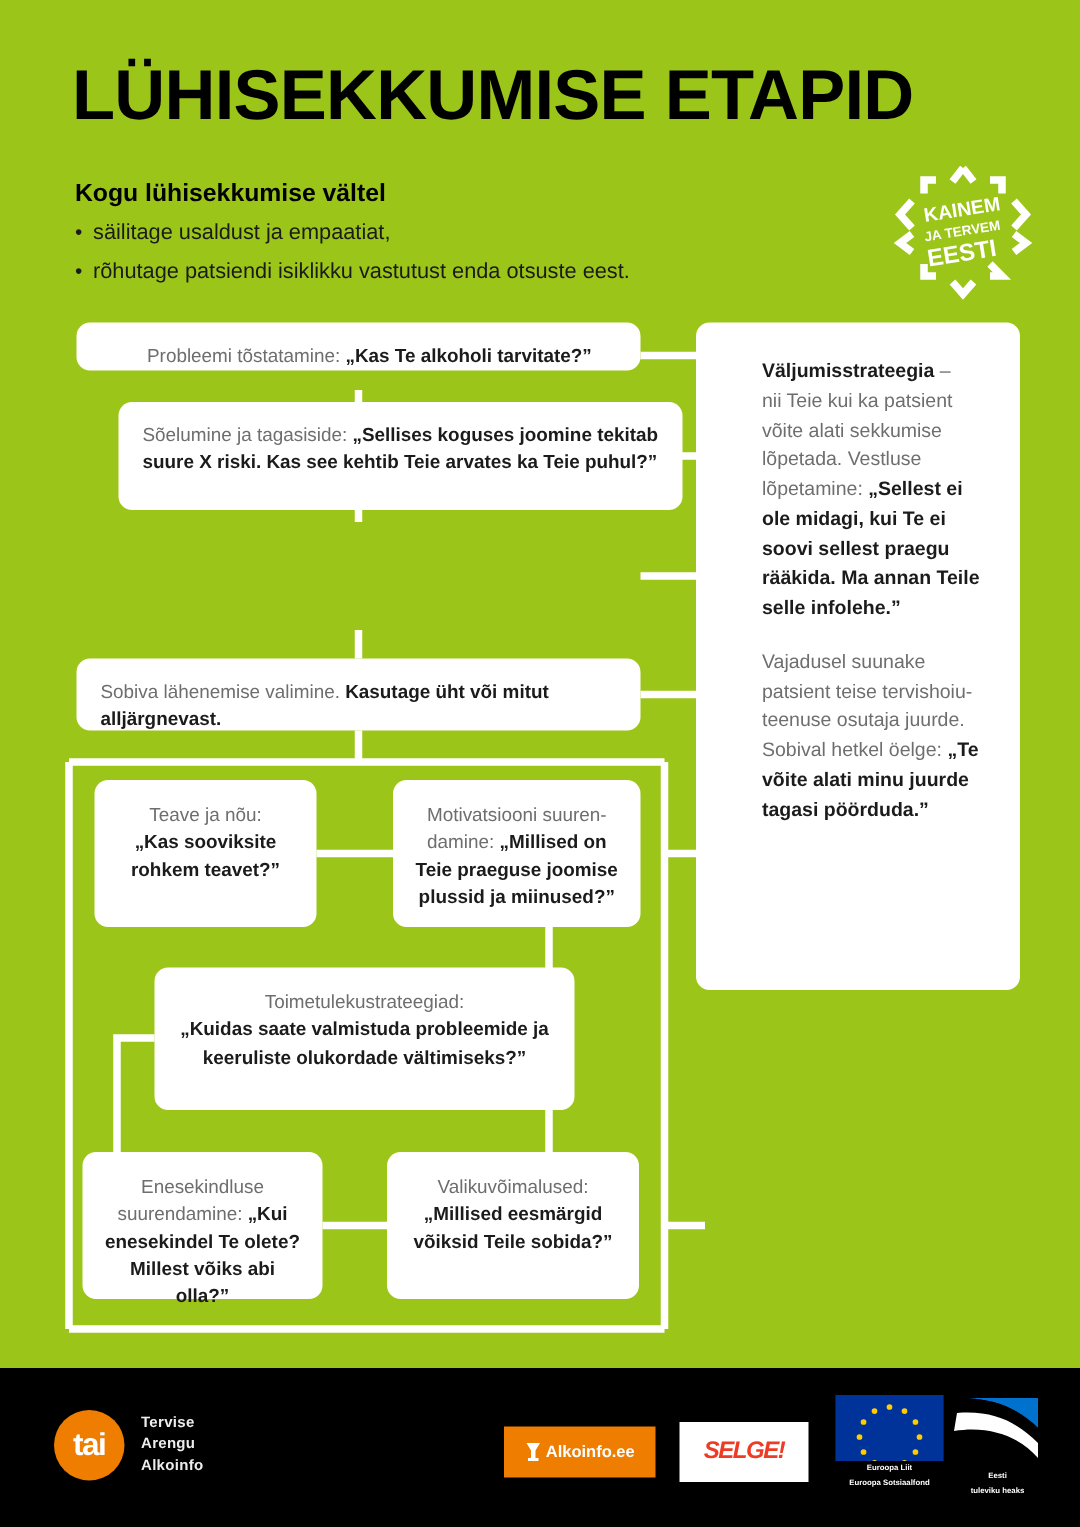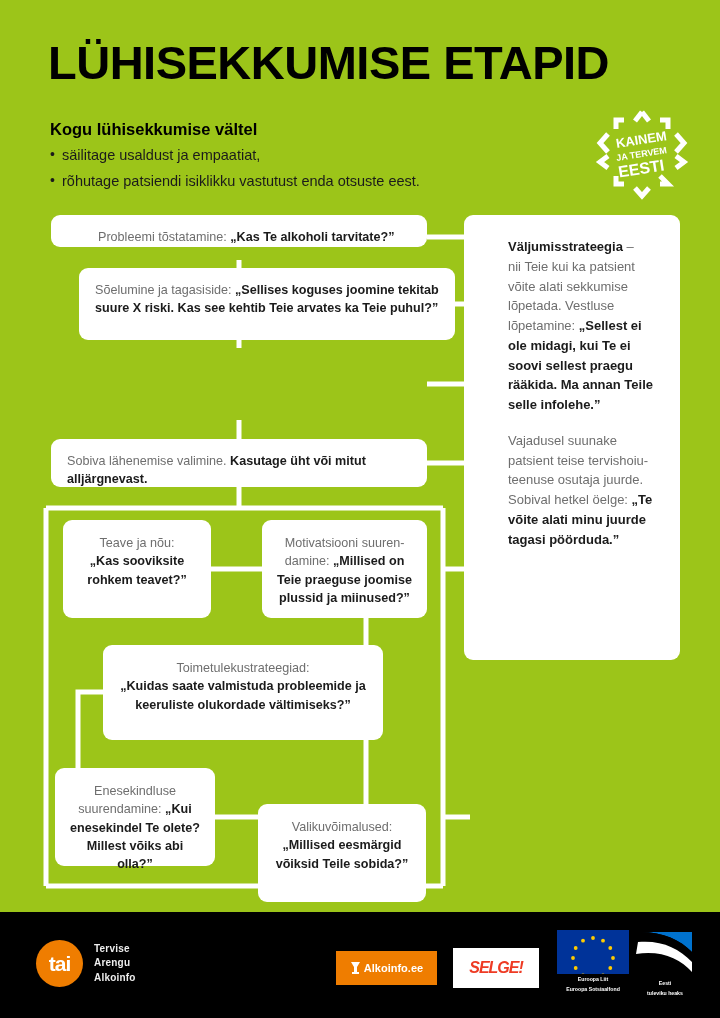--- a/index.html
+++ b/index.html
@@ -49,21 +49,21 @@
   #box4{left:51px;top:439px;width:376px;height:48px;}
 
   #panel{left:464px;top:215px;width:216px;height:445px;padding-left:24px;}
   #panel .pad{padding:22px 20px;font-size:13px;line-height:1.52;}
   #panel .gap{height:16px;}
 
   #sub1{left:63px;top:520px;width:148px;height:98px;}
   #sub2{left:262px;top:520px;width:165px;height:98px;}
   #sub3{left:103px;top:645px;width:280px;height:95px;}
   #sub4{left:55px;top:768px;width:160px;height:98px;}
-  #sub5{left:258px;top:768px;width:168px;height:98px;margin-top:36px;}
+  #sub5{left:258px;top:768px;width:168px;height:98px;}
 
   
   .footer{position:absolute;left:0;top:912px;width:720px;height:106px;background:#000;}
   .tai{position:absolute;left:36px;top:28px;display:flex;align-items:center;gap:11px;}
   .tai-mark{width:47px;height:47px;border-radius:50%;background:#ef7d00;position:relative;}
   .tai-mark .glyph{
     position:absolute;left:0;top:0;width:47px;height:47px;
     display:flex;align-items:center;justify-content:center;
     color:#fff;font-size:21px;font-weight:bold;font-family:"Liberation Sans",sans-serif;
     letter-spacing:-1px;

